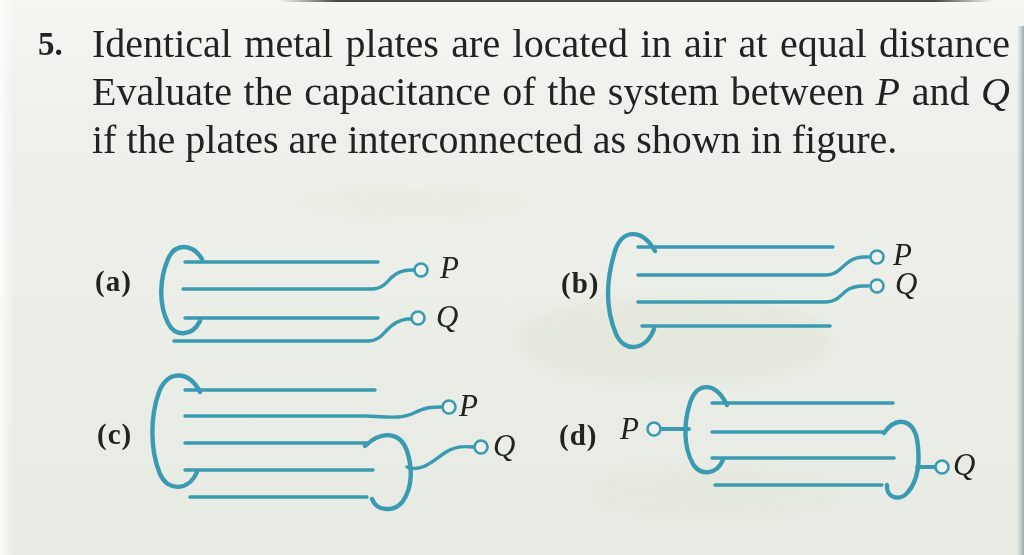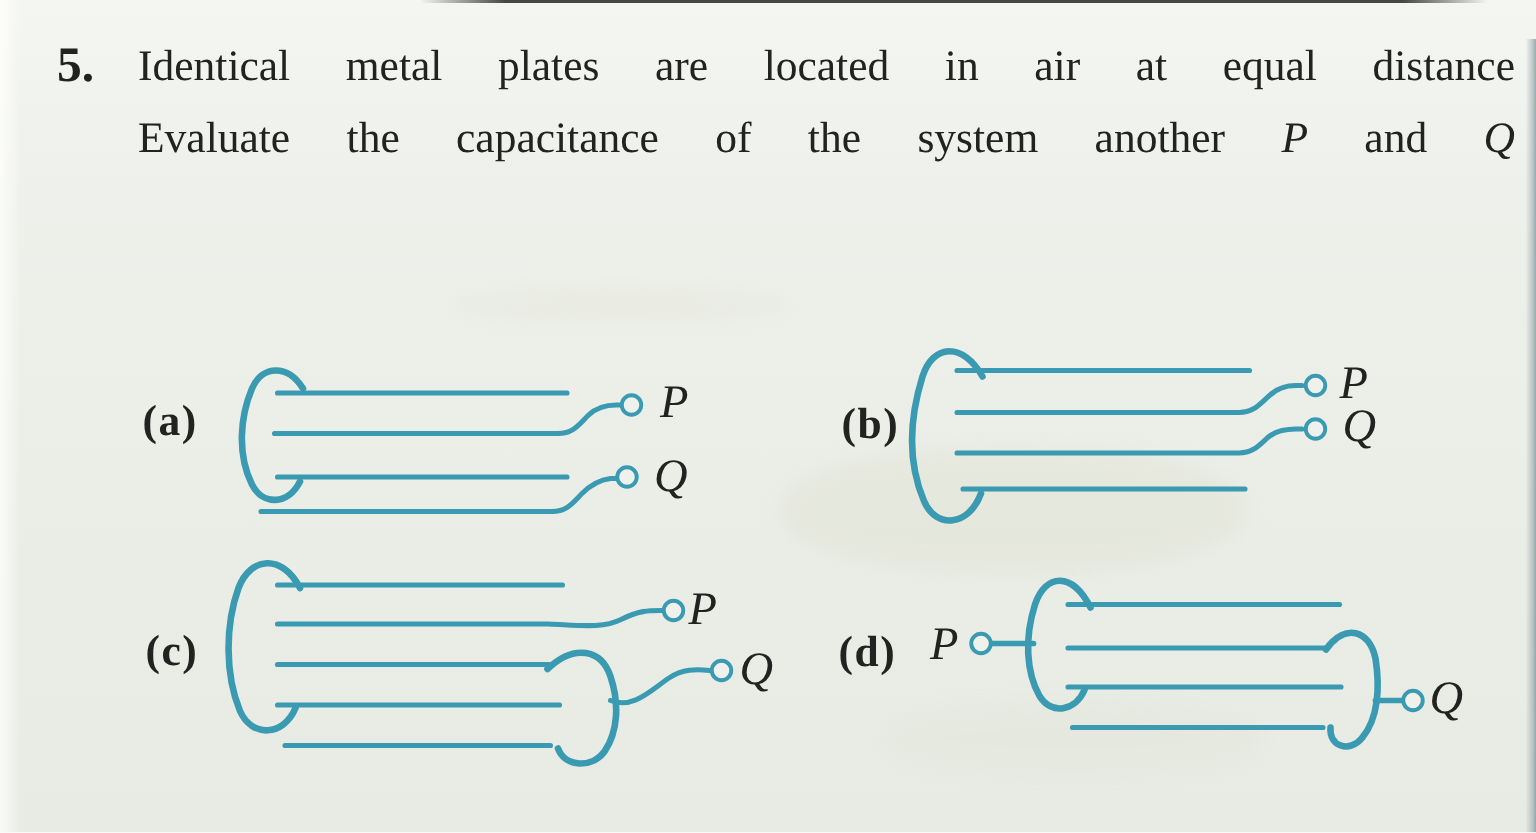--- a/index.html
+++ b/index.html
@@ -35,21 +35,21 @@
   .sm2 { left: 300px; top: 190px; width: 230px; height: 26px; opacity: .07; }
   .sm3 { left: 590px; top: 468px; width: 250px; height: 48px; opacity: .06; }
 
   
   .problem-number {
     position: absolute; left: 38px; top: 20px;
     font-size: 33px; line-height: 48px; font-weight: bold;
   }
   .problem-text {
     position: absolute; left: 92px; top: 20px; width: 918px;
-    font-size: 29px; line-height: 48px;
+    font-size: 40px; line-height: 48px;
   }
   .line.just { text-align: justify; text-align-last: justify; }
   .it { font-style: italic; }
 
   
   .fig-label {
     position: absolute; font-weight: bold; font-size: 29px; line-height: 34px;
     letter-spacing: 1px;
   }
   .term-label {
@@ -67,21 +67,22 @@
   <div class="right-edge"></div>
   <div class="left-light"></div>
   <div class="smudge sm1"></div>
   <div class="smudge sm2"></div>
   <div class="smudge sm3"></div>
 
   <div class="problem-number">5.</div>
 
   <div class="problem-text">
     <div class="line just"><span>Identical metal plates are located in air at equal distance</span></div>
-    <div class="line just"><span>Evaluate the capacitance of the system another </span><span class="it">P</span><span> and </span><span class="it">Q</span></div>
+    <div class="line just"><span>Evaluate the capacitance of the system between </span><span class="it">P</span><span> and </span><span class="it">Q</span></div>
+    <div class="line"><span>if the plates are interconnected as shown in figure.</span></div>
   </div>
 
   <svg class="diagram" width="1024" height="555" viewBox="0 0 1024 555">
 
     <g fill="none" stroke-linecap="round" stroke-linejoin="round" stroke="#3a9ab1">
       <path d="M202 259 C192 243 175 243 168 259 C160 278 158 303 168 323 C175 337 192 337 200 321" stroke-width="4.4"></path>
       <line x1="185" y1="262" x2="378" y2="262" stroke-width="3.4"></line>
       <path d="M183 289 L372 289 C382 289 386 283 392 277 C397 272 403 270 411 270 L414 270" stroke-width="3.4"></path>
       <line x1="185" y1="318" x2="378" y2="318" stroke-width="3.4"></line>
       <path d="M174 341 L368 341 C378 341 382 335 388 329 C393 324 399 320 407 319 L411 319" stroke-width="3.4"></path>

